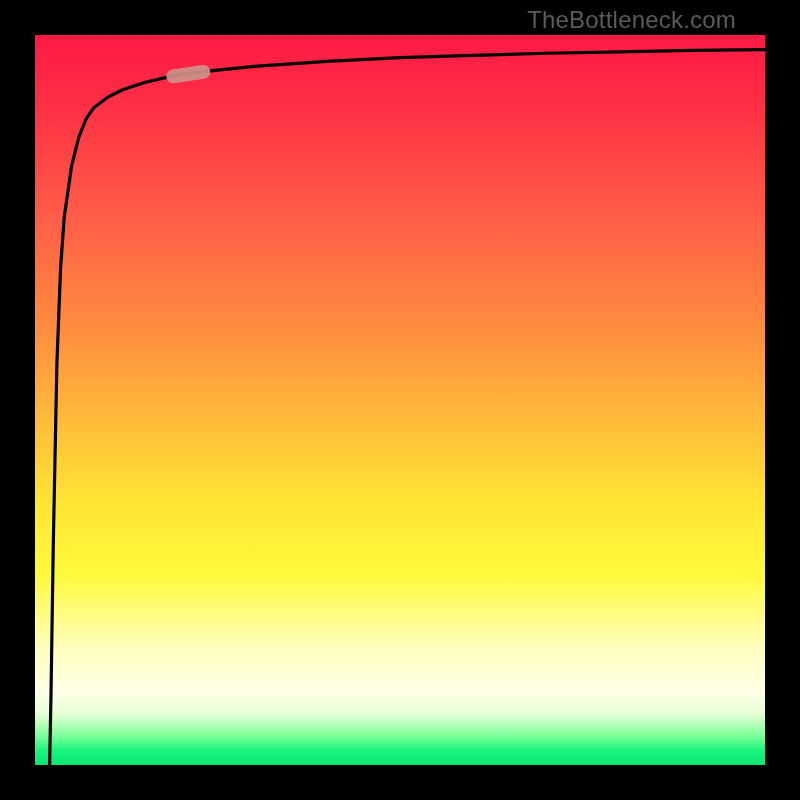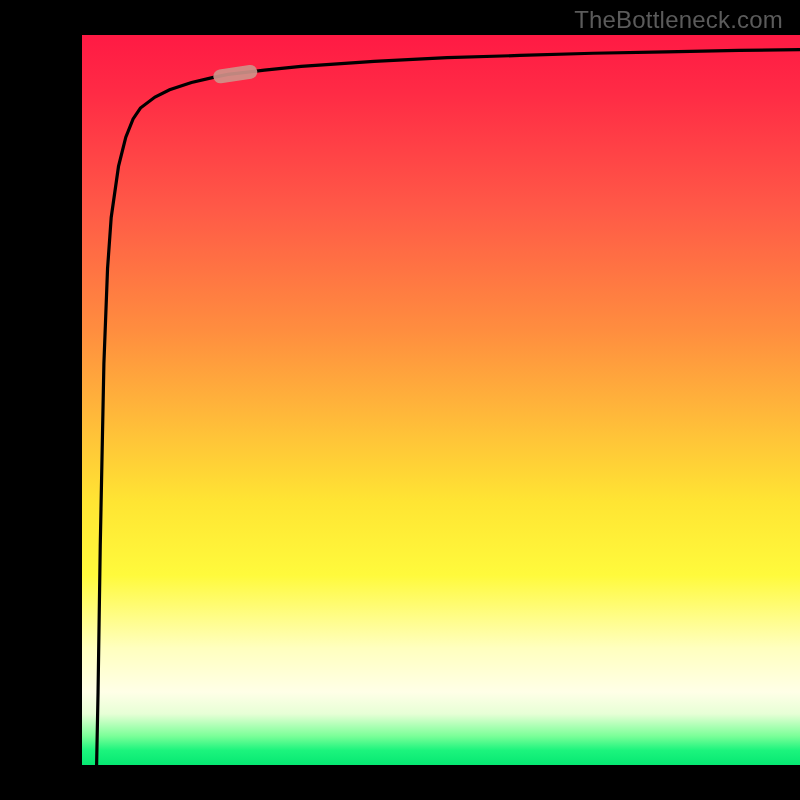--- a/index.html
+++ b/index.html
@@ -9,21 +9,20 @@
     height: 800px;
     overflow: hidden;
     font-family: Arial, Helvetica, sans-serif;
     background: #000;
   }
   .frame {
     position: relative;
     width: 748px;
     height: 800px;
     background: #000;
-    margin-left: 47px;
   }
   .plot-area {
     position: absolute;
     left: 35px;
     top: 35px;
     width: 730px;
     height: 730px;
     overflow: hidden;
   }
   .gradient {

